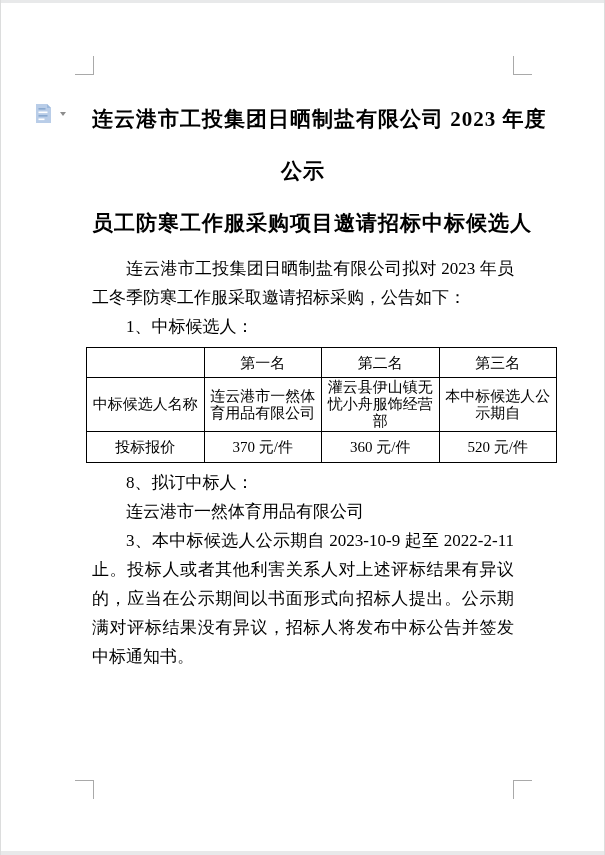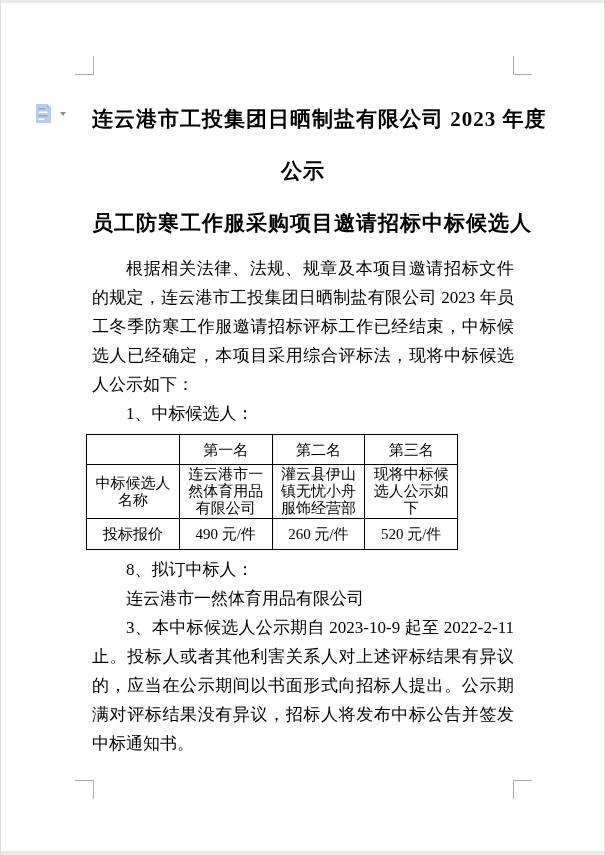--- a/index.html
+++ b/index.html
@@ -72,21 +72,21 @@
     width: 422px;
     font-size: 17px;
     line-height: 29px;
     text-align: justify;
   }
   .body-block p { margin: 0; text-indent: 2em; }
 
   table.bid-table {
     border-collapse: collapse;
     table-layout: fixed;
-    width: 372px;
+    width: 471px;
     margin-left: -6px;
     margin-top: 6px;
     margin-bottom: 5px;
     font-size: 15px;
     text-align: center;
   }
   table.bid-table td {
     border: 1px solid #000000;
     padding: 1px 4px;
     vertical-align: middle;
@@ -123,41 +123,41 @@
     </svg>
   </div>
 
   <div class="title-block">
     <div class="t-line">连云港市工投集团日晒制盐有限公司 2023 年度</div>
     <div class="t-line">公示</div>
     <div class="t-line">员工防寒工作服采购项目邀请招标中标候选人</div>
   </div>
 
   <div class="body-block">
-    <p>根据相关法律、法规、规章及本项目邀请招标文件的规定，连云港市工投集团日晒制盐有限公司 2023 年员工冬季防寒工作服邀请招标评标工作已经结束，中标候选人已经确定，本项目采用综合评标法，现将中标候选人公示如下：</p>
+    <p>连云港市工投集团日晒制盐有限公司拟对 2023 年员工冬季防寒工作服采取邀请招标采购，公告如下：</p>
     <p>1、中标候选人：</p>
 
     <table class="bid-table">
       <tbody>
           <tr class="r-head">
         <td></td>
         <td>第一名</td>
         <td>第二名</td>
         <td>第三名</td>
       </tr>
       <tr class="r-names">
         <td>中标候选人名称</td>
         <td>连云港市一然体育用品有限公司</td>
         <td>灌云县伊山镇无忧小舟服饰经营部</td>
-        <td>现将中标候选人公示如下</td>
+        <td>本中标候选人公示期自</td>
       </tr>
       <tr class="r-price">
         <td>投标报价</td>
-        <td>490 元/件</td>
-        <td>260 元/件</td>
+        <td>370 元/件</td>
+        <td>360 元/件</td>
         <td>520 元/件</td>
       </tr>
     </tbody>
       </table>
 
     <p>8、拟订中标人：</p>
     <p>连云港市一然体育用品有限公司</p>
     <p>3、本中标候选人公示期自 2023-10-9 起至 2022-2-11 止。投标人或者其他利害关系人对上述评标结果有异议的，应当在公示期间以书面形式向招标人提出。公示期满对评标结果没有异议，招标人将发布中标公告并签发中标通知书。</p>
   </div>
 

